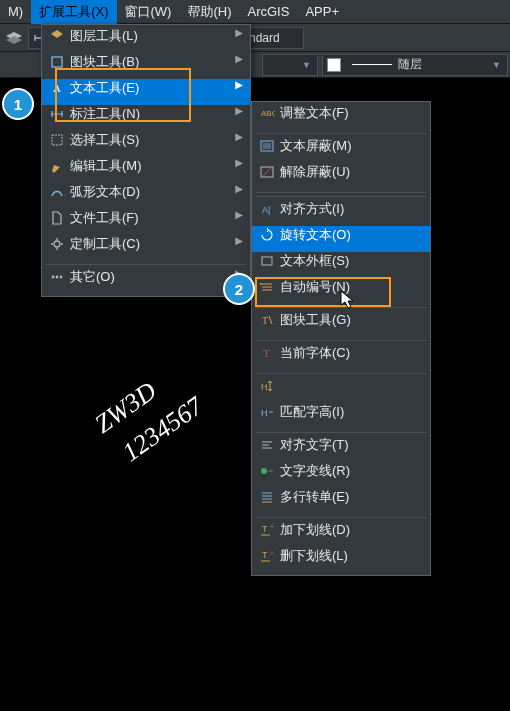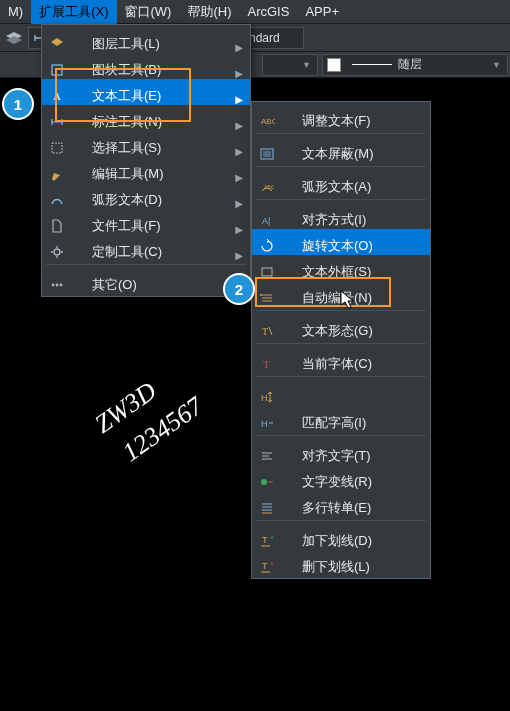--- a/index.html
+++ b/index.html
@@ -10,21 +10,21 @@
   .toolbar { height:28px; background:#34393d; display:flex; align-items:center; padding:0 4px; gap:4px; border-bottom:1px solid #1a1a1a; }
   .tb-ico { width:20px; height:20px; display:flex; align-items:center; justify-content:center; }
   .sel { background:#2a2e32; border:1px solid #4a4f55; height:22px; display:flex; align-items:center; padding:0 6px 0 4px; color:#dcdcdc; font-size:12px; position:relative; }
   .sel .chev { margin-left:auto; padding-left:6px; color:#8b9199; font-size:9px; }
   .toolbar2 { height:26px; background:#34393d; border-bottom:1px solid #1a1a1a; display:flex; align-items:center; justify-content:flex-end; padding-right:2px; gap:4px; }
   .canvas { position:absolute; top:78px; left:0; right:0; bottom:0; background:#000; }
   .canvas-text { position:absolute; left:100px; top:298px; transform:rotate(-35deg); color:#fff; font-family:"FangSong","STFangsong",serif; font-size:26px; line-height:1.5; white-space:pre; font-style:italic; }
   .dropdown { position:absolute; background:#34393d; border:1px solid #5a6068; padding:2px 0; box-shadow:2px 2px 6px rgba(0,0,0,.5); }
   .dropdown.d1 { left:41px; top:24px; width:210px; }
   .dropdown.d2 { left:251px; top:101px; width:180px; }
-  .drow { height:26px; display:flex; align-items:flex-end; padding:0 6px 0 6px; cursor:pointer; color:#e8e8e8; gap:26px; position:relative; }
+  .drow { height:26px; display:flex; align-items:flex-start; padding:0 6px 0 6px; cursor:pointer; color:#e8e8e8; gap:4px; position:relative; }
   .drow.sel-row { background:#0078d7; color:#fff; }
   .drow .ico { width:18px; height:18px; display:flex; align-items:center; justify-content:center; flex-shrink:0; }
   .drow .lab { flex:1; white-space:nowrap; font-size:13px; }
   .drow .arr { width:10px; text-align:center; color:#9aa0a8; font-size:10px; }
   .drow.sel-row .arr { color:#fff; }
   .sep-line { height:1px; background:#4a4f55; margin:3px 4px; }
   .badge { position:absolute; width:28px; height:28px; border-radius:50%; background:#2294d6; color:#fff; display:flex; align-items:center; justify-content:center; font-size:15px; font-weight:bold; box-shadow:0 0 0 2px #fff; z-index:100; }
   .hl-box { position:absolute; border:2px solid #f59b23; z-index:90; pointer-events:none; }
   .cursor { position:absolute; width:16px; height:20px; z-index:120; pointer-events:none; }
   .byl-swatch{width:14px;height:14px;background:#fff;display:inline-block;margin-right:5px;border:1px solid #888;}
@@ -202,30 +202,30 @@
   <div class="sep-line"></div>
   <div class="drow">
       <span class="ico">
         <svg width="16" height="16">
           <rect x="2" y="3" width="12" height="10" fill="none" stroke="#7fb4e0"></rect>
           <rect x="4" y="5" width="8" height="6" fill="#7fb4e0" opacity=".4"></rect>
         </svg>
       </span>
       <span class="lab">文本屏蔽(M)</span>
     </div>
-  <div class="sep-line"></div>
-  <div class="drow">
-      <span class="ico">
-        <svg width="16" height="16">
-          <path d="M3 12a6 6 0 0 1 10 0" stroke="#d2a24c" fill="none"></path>
-          <text x="5" y="10" font-size="5" fill="#d2a24c">ABC</text>
-        </svg>
-      </span>
-      <span class="lab">弧形文本(A)</span>
-    </div>
+  <div class="drow">
+      <span class="ico">
+        <svg width="16" height="16">
+          <rect x="2" y="3" width="12" height="10" fill="none" stroke="#aeb6bf"></rect>
+          <line x1="3" y1="13" x2="13" y2="3" stroke="#c05050"></line>
+        </svg>
+      </span>
+      <span class="lab">解除屏蔽(U)</span>
+    </div>
+  <div class="sep-line"></div>
   <div class="sep-line"></div>
   <div class="drow">
       <span class="ico">
         <svg width="16" height="16">
           <text x="3" y="12" font-size="9" fill="#7fb4e0">A|</text>
         </svg>
       </span>
       <span class="lab">对齐方式(I)</span>
     </div>
   <div class="drow sel-row">
@@ -255,21 +255,21 @@
       <span class="lab">自动编号(N)</span>
     </div>
   <div class="sep-line"></div>
   <div class="drow">
       <span class="ico">
         <svg width="16" height="16">
           <text x="3" y="12" font-size="10" fill="#d2a24c" font-family="serif">T</text>
           <path d="M10 4l3 8" stroke="#d2a24c"></path>
         </svg>
       </span>
-      <span class="lab">文本形态(G)</span>
+      <span class="lab">图块工具(G)</span>
     </div>
   <div class="sep-line"></div>
   <div class="drow">
       <span class="ico">
         <svg width="16" height="16">
           <text x="4" y="12" font-size="11" fill="#c05050" font-family="serif">T</text>
         </svg>
       </span>
       <span class="lab">当前字体(C)</span>
     </div>

